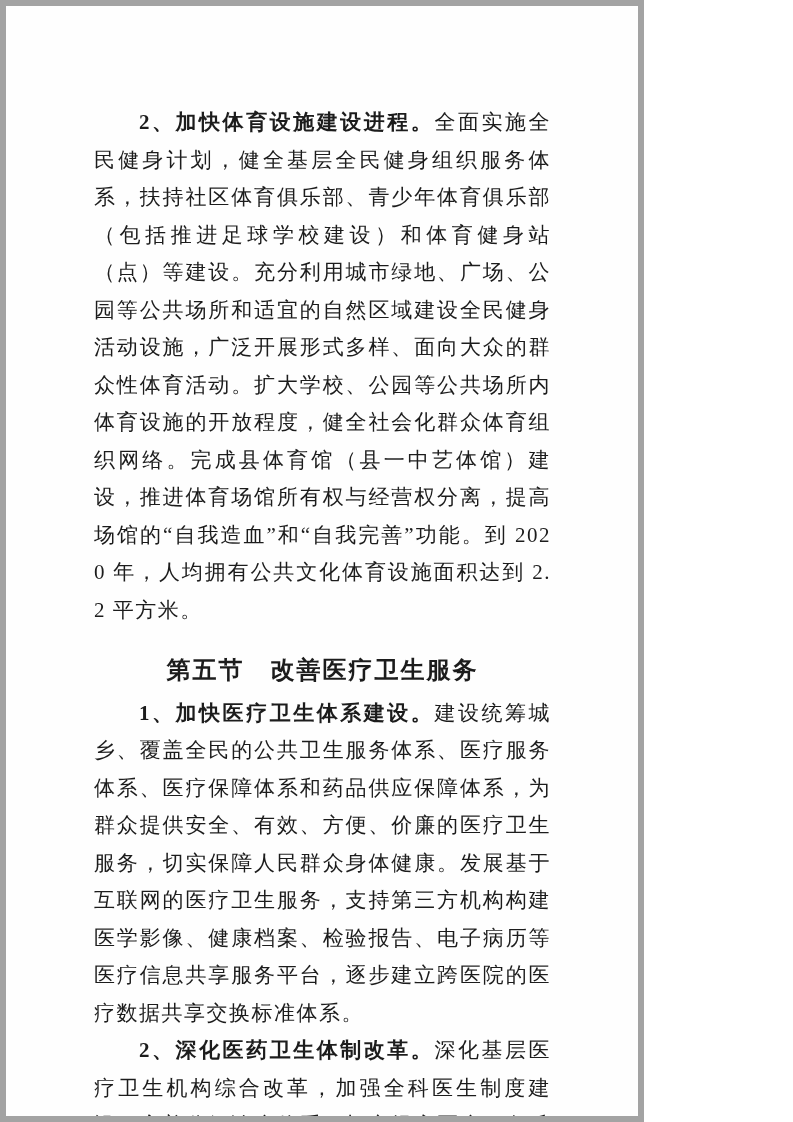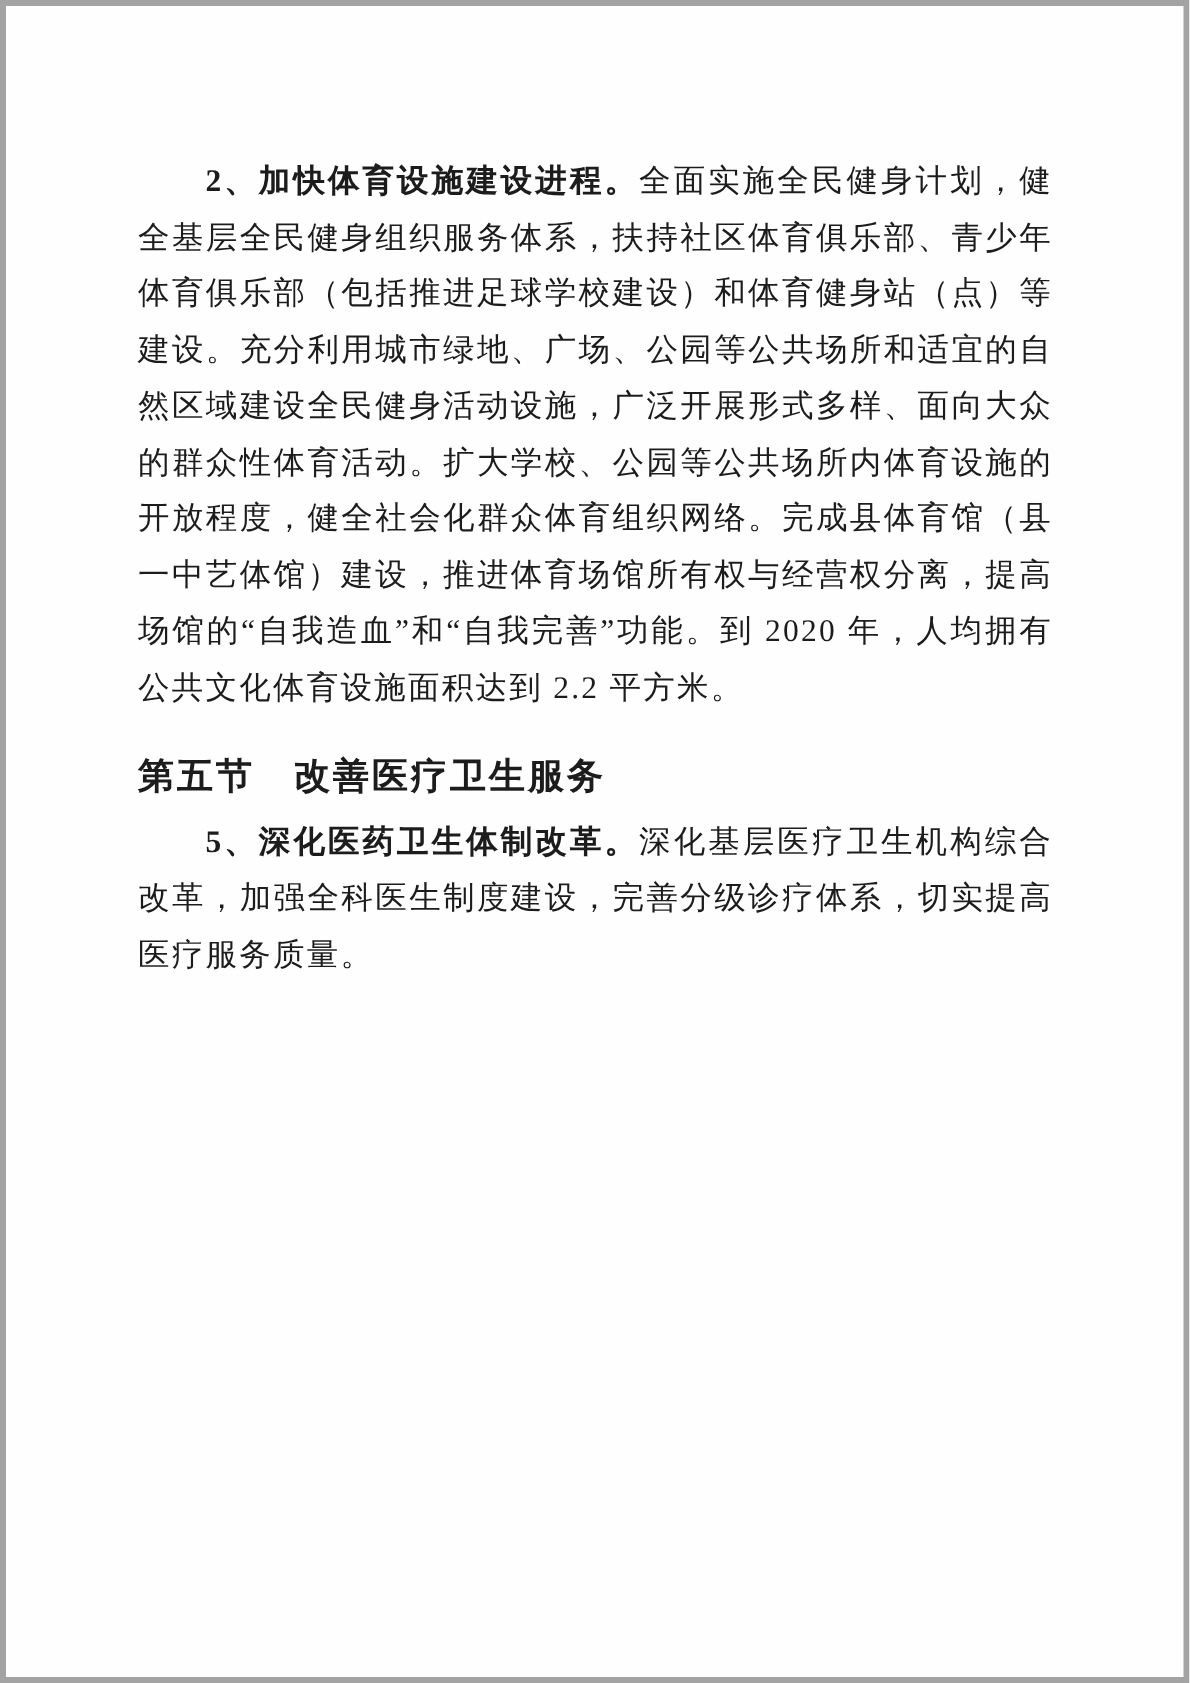--- a/index.html
+++ b/index.html
@@ -3,25 +3,25 @@
 <meta charset="utf-8">
 <style>
   html, body {
     margin: 0;
     padding: 0;
     background: #ffffff;
     font-family: "Liberation Serif", "DejaVu Serif", serif;
   }
   .page {
     position: relative;
-    width: 793px;
+    width: 644px;
     height: 1122px;
     box-sizing: border-box;
     background: #fefefe;
-    border: 4px solid #a3a3a3;
+    border: 6px solid #a3a3a3;
     overflow: hidden;
     color: #1c1c1c;
   }
   .content {
     box-sizing: border-box;
     padding: 98px 87px 0 88px;
   }
   .para {
     margin: 0;
     font-size: 21px;
@@ -33,32 +33,33 @@
     word-break: break-all;
   }
   .para .lead {
     font-weight: bold;
   }
   .section-heading {
     margin: 23px 0 5px 0;
     font-size: 24px;
     line-height: 37.5px;
     font-weight: bold;
-    text-align: left;
+    text-align: center;
     letter-spacing: 2px;
   }
 </style>
 </head>
 <body>
 
 <div class="page">
   <div class="content">
 
     <p class="para"><span class="lead">2、加快体育设施建设进程。</span><span class="body-text">全面实施全民健身计划，健全基层全民健身组织服务体系，扶持社区体育俱乐部、青少年体育俱乐部（包括推进足球学校建设）和体育健身站（点）等建设。充分利用城市绿地、广场、公园等公共场所和适宜的自然区域建设全民健身活动设施，广泛开展形式多样、面向大众的群众性体育活动。扩大学校、公园等公共场所内体育设施的开放程度，健全社会化群众体育组织网络。完成县体育馆（县一中艺体馆）建设，推进体育场馆所有权与经营权分离，提高场馆的“自我造血”和“自我完善”功能。到 2020 年，人均拥有公共文化体育设施面积达到 2.2 平方米。</span></p>
 
 
     <h2 class="section-heading">第五节　改善医疗卫生服务</h2>
 
+    <p class="para"><span class="lead">1、加快医疗卫生体系建设。</span><span class="body-text">建设统筹城乡、覆盖全民的公共卫生服务体系、医疗服务体系、医疗保障体系和药品供应保障体系，为群众提供安全、有效、方便、价廉的医疗卫生服务，切实保障人民群众身体健康。发展基于互联网的医疗卫生服务，支持第三方机构构建医学影像、健康档案、检验报告、电子病历等医疗信息共享服务平台，逐步建立跨医院的医疗数据共享交换标准体系。</span></p>
 
-    <p class="para"><span class="lead">5、深化医药卫生体制改革。</span><span class="body-text">深化基层医疗卫生机构综合改革，加强全科医生制度建设，完善分级诊疗体系，切实提高医疗服务质量。</span></p>
+    <p class="para"><span class="lead">2、深化医药卫生体制改革。</span><span class="body-text">深化基层医疗卫生机构综合改革，加强全科医生制度建设，完善分级诊疗体系，切实提高医疗服务质量。</span></p>
 
   </div>
 </div>
 
 </body></html>

